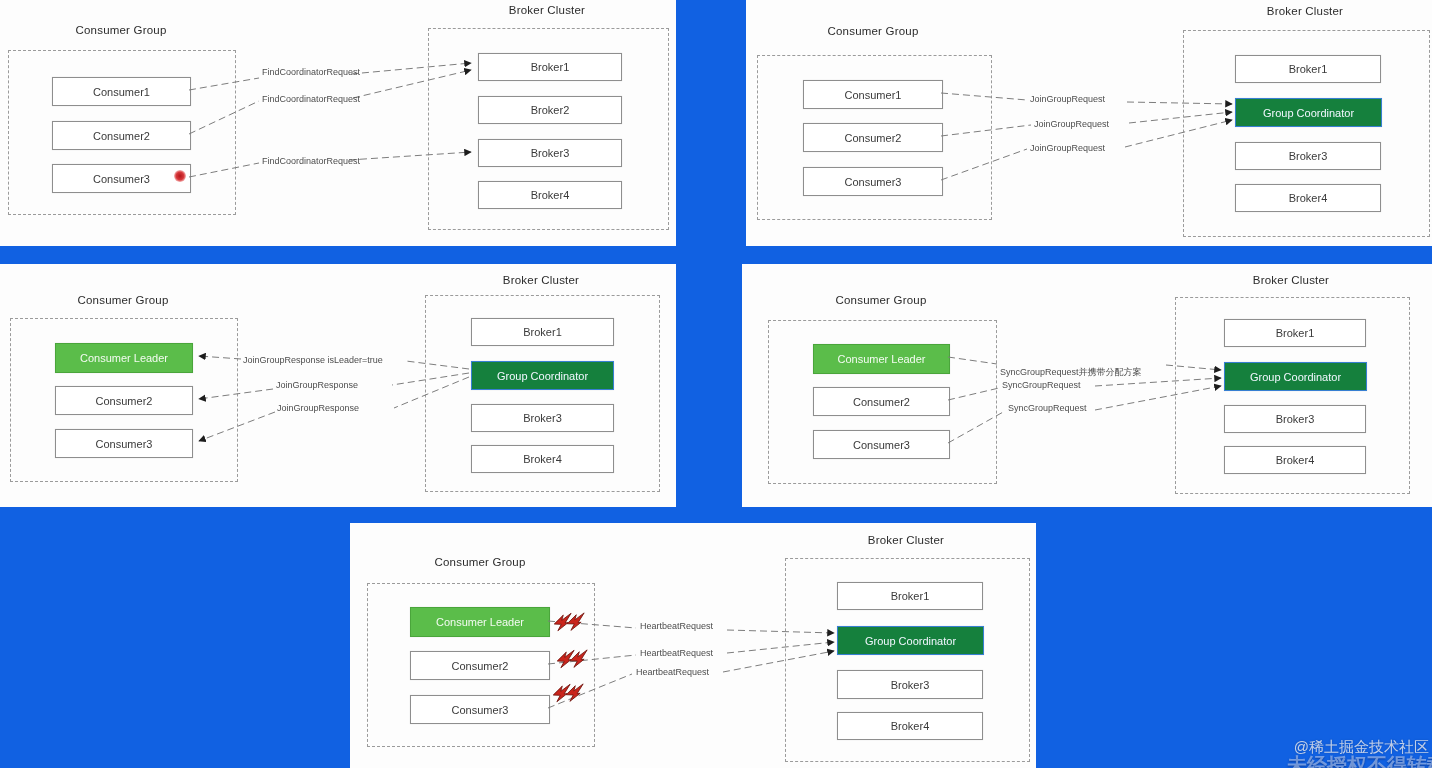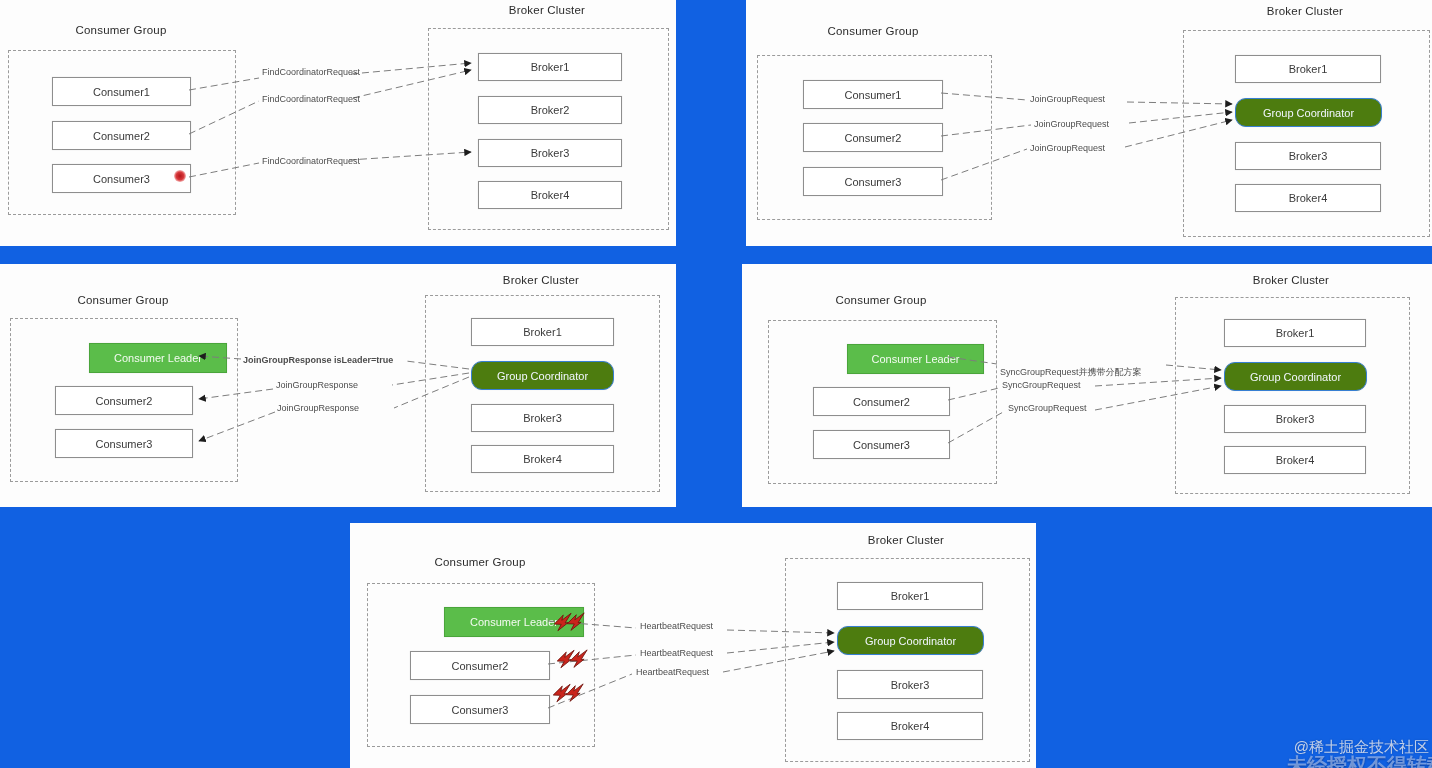--- a/index.html
+++ b/index.html
@@ -13,22 +13,22 @@
     position:absolute;font-size:11.5px;color:#2b2b2b;text-align:center;
     letter-spacing:.2px;white-space:nowrap;
   }
   .dashed{position:absolute;border:1px dashed #9b9b9b;background:transparent;}
   .node{
     position:absolute;background:#fff;border:1px solid #8e8e8e;
     display:flex;align-items:center;justify-content:center;
     font-size:11px;color:#3a3a3a;white-space:nowrap;
     box-shadow:0 0 1px rgba(0,0,0,.15);
   }
-  .node.green{background:#5bbd4a;border-color:#4aa53b;color:#f4fbf2;margin-left:34px;}
-  .node.blue{background:#4d7c0f;border-color:#377fd2;color:#f2f7ff;border-radius:11px;}
+  .node.green{background:#5bbd4a;border-color:#4aa53b;color:#f4fbf2;}
+  .node.blue{background:#15803d;border-color:#377fd2;color:#f2f7ff;}
   .alabel{
     position:absolute;font-size:9px;color:#4d4d4d;white-space:nowrap;
   }
   .wires{position:absolute;left:0;top:0;pointer-events:none;}
   .wires line{stroke:#7d7d7d;stroke-width:1;stroke-dasharray:7 4;}
   .bolt{position:absolute;transform:rotate(-6deg);}
   .laser{
     position:absolute;width:12px;height:12px;border-radius:50%;
     background:radial-gradient(circle,#b3161a 0%,#d8383b 45%,rgba(235,120,120,.55) 70%,rgba(235,120,120,0) 100%);
   }
@@ -126,21 +126,21 @@
   <div class="node" style="left:471px;top:181px;width:141px;height:26px;">Broker4</div>
 
   <svg class="wires" width="676" height="243" viewBox="0 0 676 243">
     <line x1="469" y1="105" x2="406" y2="97"></line>
     <line x1="241" y1="95" x2="199" y2="92" marker-end="url(#ah)"></line>
     <line x1="469" y1="109" x2="392" y2="121"></line>
     <line x1="273" y1="125" x2="199" y2="135" marker-end="url(#ah)"></line>
     <line x1="469" y1="113" x2="394" y2="144"></line>
     <line x1="275" y1="148" x2="199" y2="177" marker-end="url(#ah)"></line>
   </svg>
-  <div class="alabel" style="left:243px;top:91px;font-weight:bold;">JoinGroupResponse isLeader=true</div>
+  <div class="alabel" style="left:243px;top:91px;">JoinGroupResponse isLeader=true</div>
   <div class="alabel" style="left:276px;top:116px;">JoinGroupResponse</div>
   <div class="alabel" style="left:277px;top:139px;">JoinGroupResponse</div>
 </section>
 
 <section class="panel" style="left:742px;top:264px;width:690px;height:243px;">
   <div class="title" style="left:459px;top:10px;width:180px;">Broker Cluster</div>
   <div class="title" style="left:64px;top:30px;width:150px;">Consumer Group</div>
   <div class="dashed" style="left:26px;top:56px;width:227px;height:162px;"></div>
   <div class="dashed" style="left:433px;top:33px;width:233px;height:195px;"></div>
 

